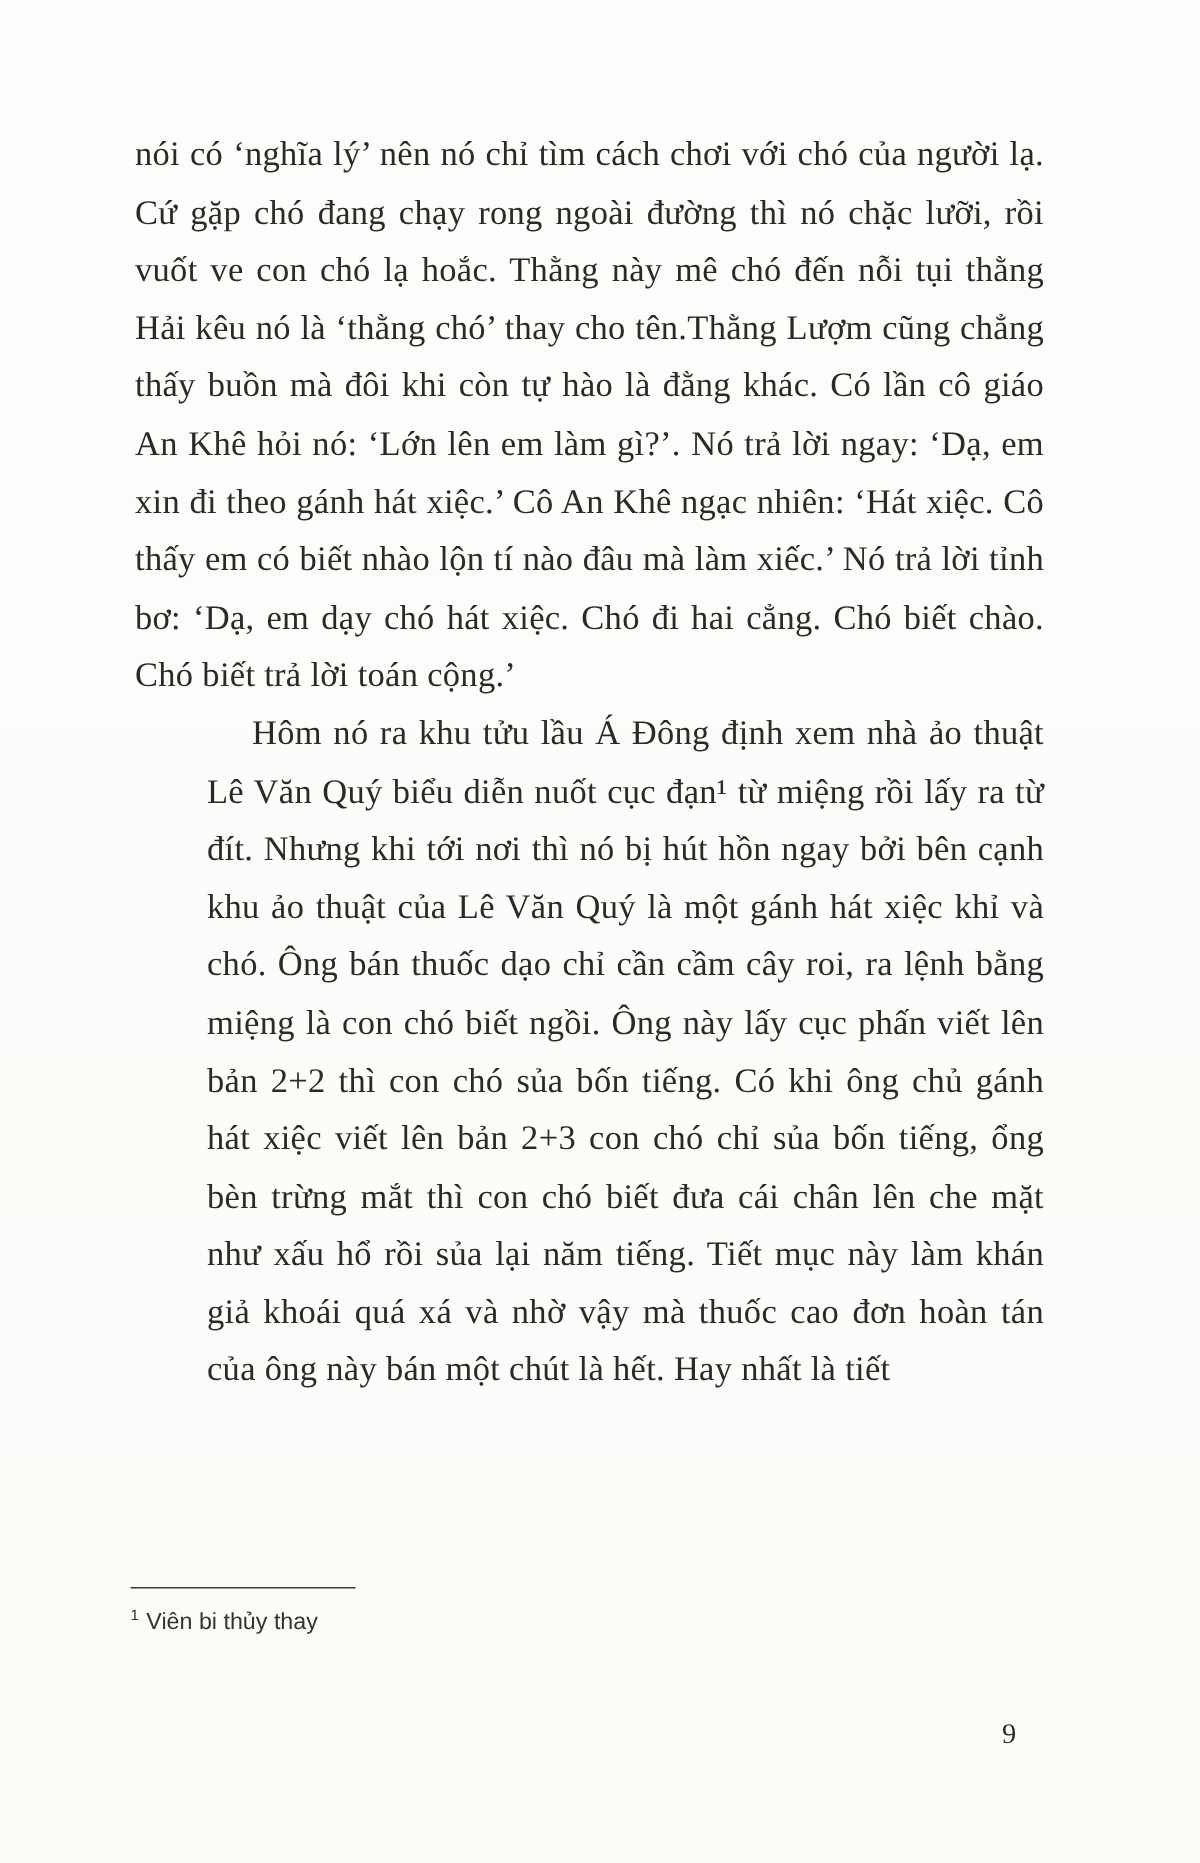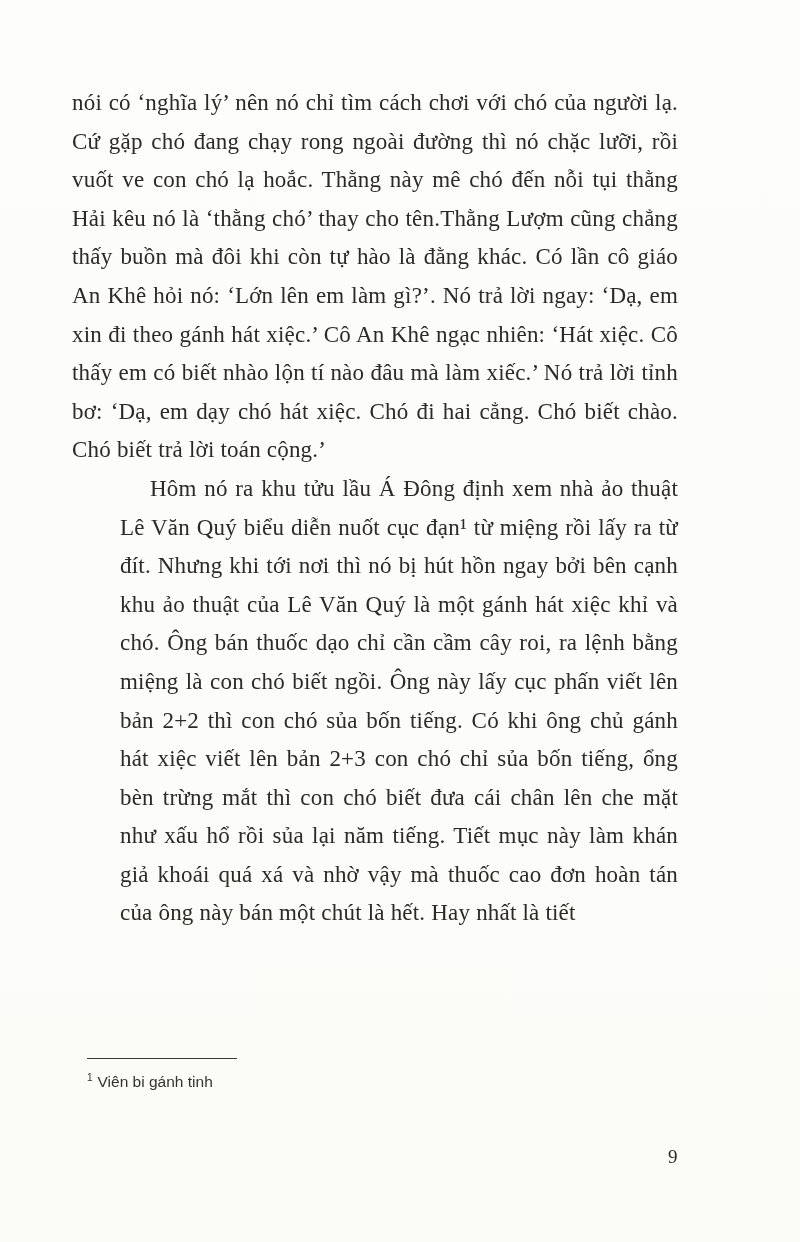--- a/index.html
+++ b/index.html
@@ -15,21 +15,21 @@
   }
   .page {
     position: relative;
     width: 800px;
     height: 1242px;
     background: linear-gradient(180deg, #fdfdfb 0%, #fcfcfa 55%, #fbfbf8 100%);
     color: #2b2a27;
   }
   .body-text {
     position: absolute;
-    left: 72px;
+    left: 90px;
     top: 84px;
     width: 606px;
     font-size: 23px;
     line-height: 38.6px;
     text-align: justify;
     letter-spacing: 0.2px;
   }
   .paragraph {
     margin: 0;
   }
@@ -74,19 +74,19 @@
 <div class="page">
 
   <div class="body-text">
     <p class="paragraph">nói có ‘nghĩa lý’ nên nó chỉ tìm cách chơi với chó của người lạ. Cứ gặp chó đang chạy rong ngoài đường thì nó chặc lưỡi, rồi vuốt ve con chó lạ hoắc. Thằng này mê chó đến nỗi tụi thằng Hải kêu nó là ‘thằng chó’ thay cho tên.Thằng Lượm cũng chẳng thấy buồn mà đôi khi còn tự hào là đằng khác. Có lần cô giáo An Khê hỏi nó: ‘Lớn lên em làm gì?’. Nó trả lời ngay: ‘Dạ, em xin đi theo gánh hát xiệc.’ Cô An Khê ngạc nhiên: ‘Hát xiệc. Cô thấy em có biết nhào lộn tí nào đâu mà làm xiếc.’ Nó trả lời tỉnh bơ: ‘Dạ, em dạy chó hát xiệc. Chó đi hai cẳng. Chó biết chào. Chó biết trả lời toán cộng.’</p>
     <p class="paragraph indented">Hôm nó ra khu tửu lầu Á Đông định xem nhà ảo thuật Lê Văn Quý biểu diễn nuốt cục đạn¹ từ miệng rồi lấy ra từ đít. Nhưng khi tới nơi thì nó bị hút hồn ngay bởi bên cạnh khu ảo thuật của Lê Văn Quý là một gánh hát xiệc khỉ và chó. Ông bán thuốc dạo chỉ cần cầm cây roi, ra lệnh bằng miệng là con chó biết ngồi. Ông này lấy cục phấn viết lên bản 2+2 thì con chó sủa bốn tiếng. Có khi ông chủ gánh hát xiệc viết lên bản 2+3 con chó chỉ sủa bốn tiếng, ổng bèn trừng mắt thì con chó biết đưa cái chân lên che mặt như xấu hổ rồi sủa lại năm tiếng. Tiết mục này làm khán giả khoái quá xá và nhờ vậy mà thuốc cao đơn hoàn tán của ông này bán một chút là hết. Hay nhất là tiết</p>
   </div>
 
   <div class="footnote-block">
     <div class="footnote-rule"></div>
     <div class="footnote-line">
-      <span class="footnote-marker">1</span><span>Viên bi gánh tinh</span>
+      <span class="footnote-marker">1</span><span>Viên bi thủy thay</span>
     </div>
   </div>
 
   <div class="page-number">9</div>
 
 </div>
 
 </body></html>

